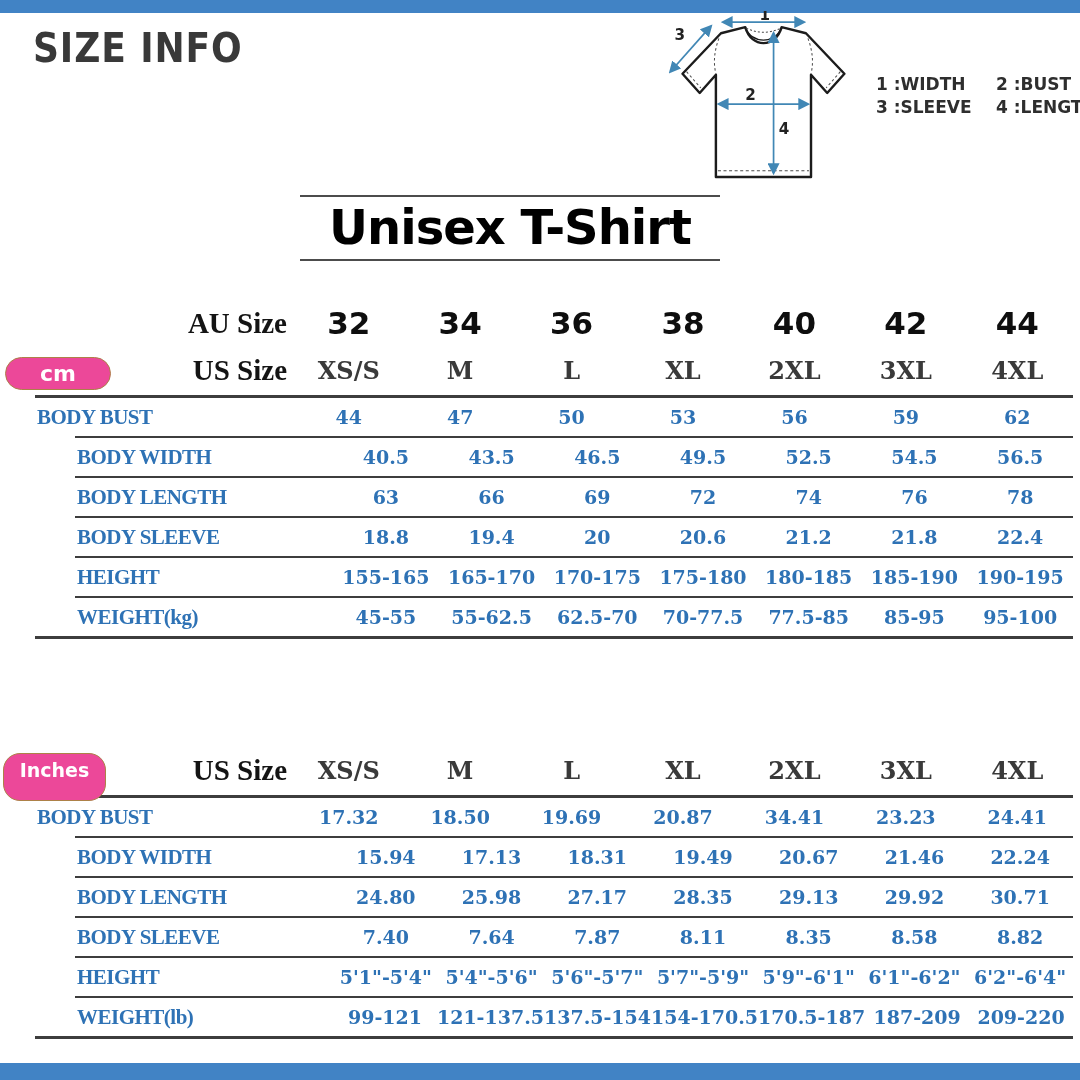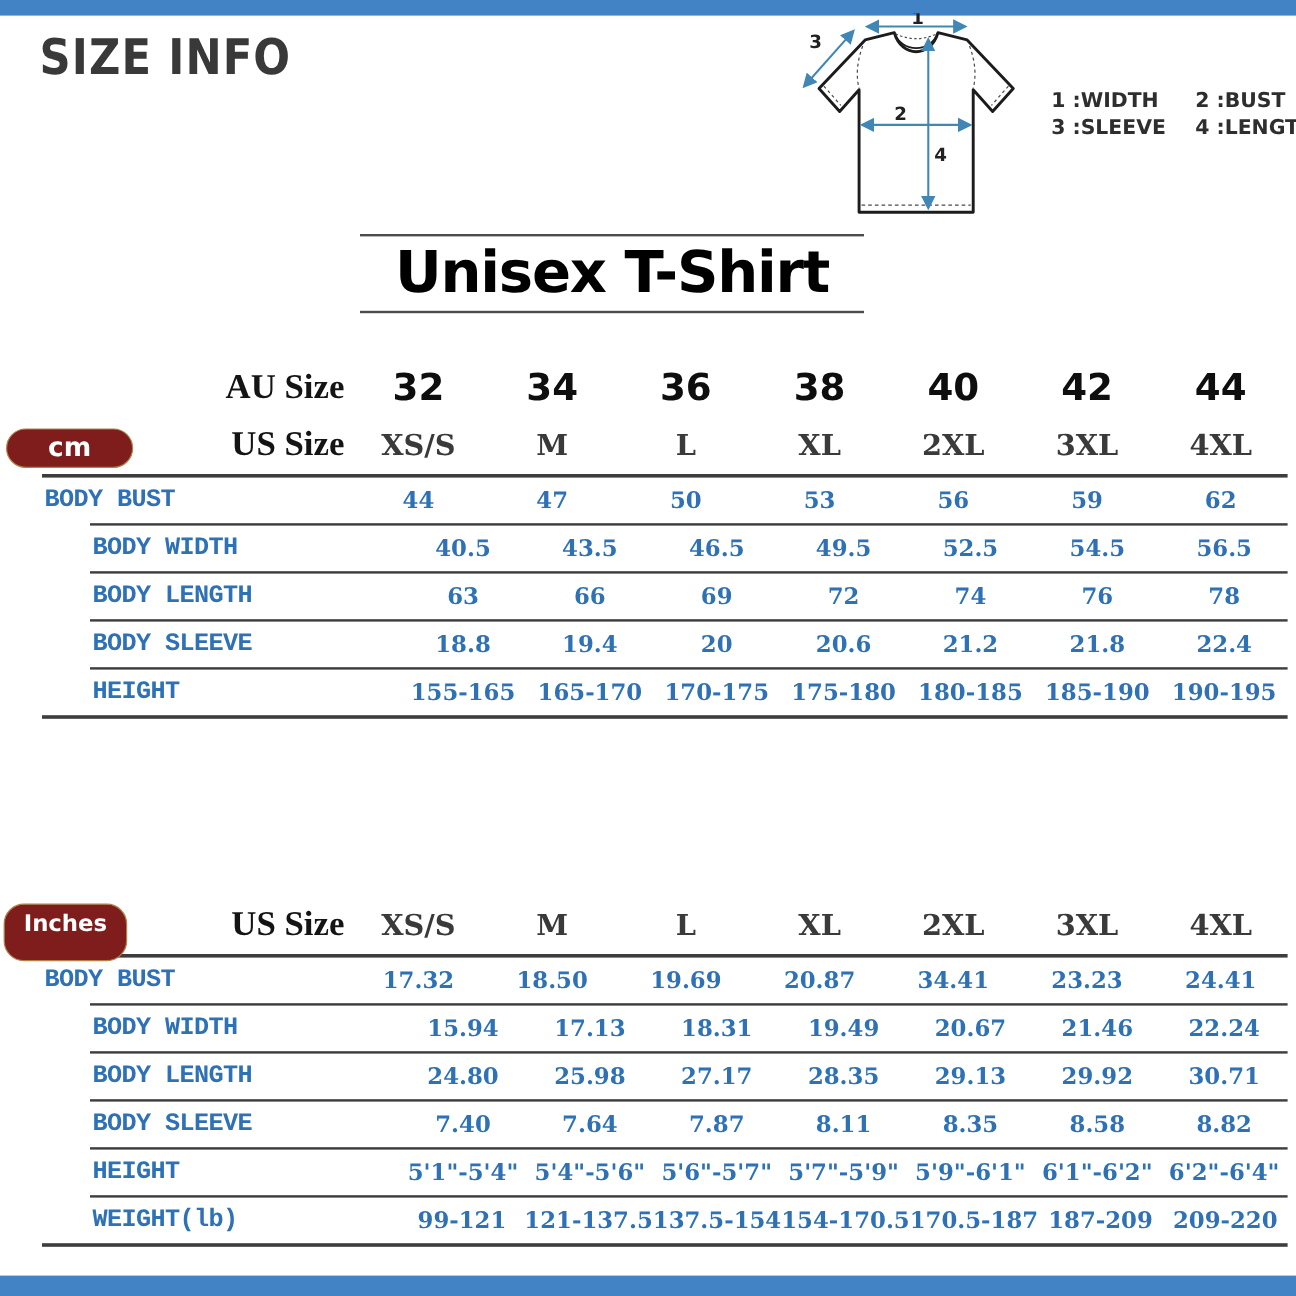--- a/index.html
+++ b/index.html
@@ -33,26 +33,26 @@
   .hdr-row.us{height:49px;}
   .hdr-label{text-align:right;padding-right:6px;font-family:"Liberation Serif", serif;
              font-weight:bold;font-size:29px;color:#141414;white-space:nowrap;}
   .au-val{text-align:center;font-size:31px;font-weight:bold;color:#0e0e0e;}
   .us-val{text-align:center;font-family:"DejaVu Serif", serif;font-size:24px;
           font-weight:bold;color:#3a3a3a;}
 
   .rows{border-top:3px solid #3d3d3d;border-bottom:3px solid #3d3d3d;}
   .row{display:grid;grid-template-columns:258px repeat(7,1fr);height:38px;align-items:center;}
   .row + .row{border-top:2px solid #3d3d3d;margin-left:40px;}
-  .row-label{padding-left:2px;font-family:Liberation Mono, monospace;font-weight:bold;
+  .row-label{padding-left:2px;font-family:Liberation Serif, serif;font-weight:bold;
              font-size:21px;color:#2e72b5;white-space:nowrap;letter-spacing:-0.5px;}
   .cell{text-align:center;font-family:"DejaVu Serif", serif;font-weight:bold;
         font-size:19px;color:#2e72b5;white-space:nowrap;}
 
-  .badge{position:absolute;background:#7f1d1d;border:1px solid #ad8147;color:#fff;
+  .badge{position:absolute;background:#ec4899;border:1px solid #ad8147;color:#fff;
          font-weight:bold;text-align:center;border-radius:17px;box-sizing:border-box;}
   .badge.cm{left:5px;top:357px;width:106px;height:33px;line-height:31px;font-size:22px;}
   .badge.inches{left:3px;top:753px;width:103px;height:48px;line-height:33px;font-size:19px;}
 </style>
 </head>
 <body>
 
 <div class="bar top"></div>
 
 <div class="size-info">SIZE INFO</div>
@@ -168,20 +168,30 @@
       <div class="row">
         <div class="row-label">HEIGHT</div>
         <div class="cell">155-165</div>
         <div class="cell">165-170</div>
         <div class="cell">170-175</div>
         <div class="cell">175-180</div>
         <div class="cell">180-185</div>
         <div class="cell">185-190</div>
         <div class="cell">190-195</div>
       </div>
+      <div class="row">
+        <div class="row-label">WEIGHT(kg)</div>
+        <div class="cell">45-55</div>
+        <div class="cell">55-62.5</div>
+        <div class="cell">62.5-70</div>
+        <div class="cell">70-77.5</div>
+        <div class="cell">77.5-85</div>
+        <div class="cell">85-95</div>
+        <div class="cell">95-100</div>
+      </div>
     </div>
 </div>
 <div class="badge cm">cm</div>
 
 <div class="chart inches">
   <div class="hdr-row us">
     <div class="hdr-label">US Size</div>
   <div class="us-val">XS/S</div>
       <div class="us-val">M</div>
       <div class="us-val">L</div>

